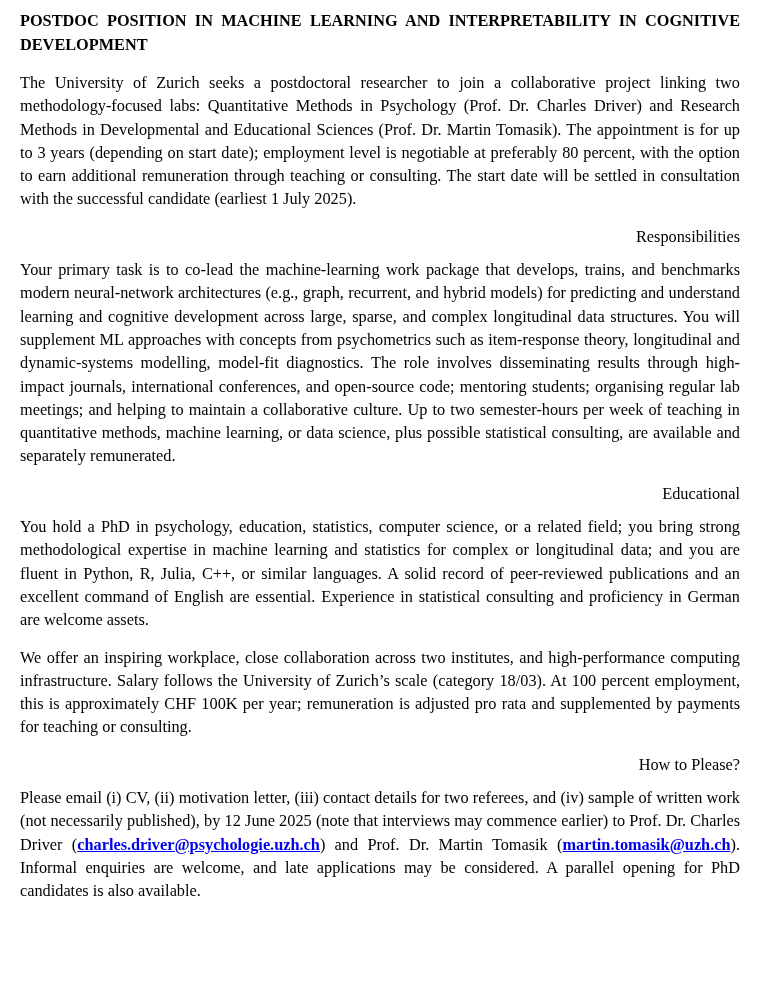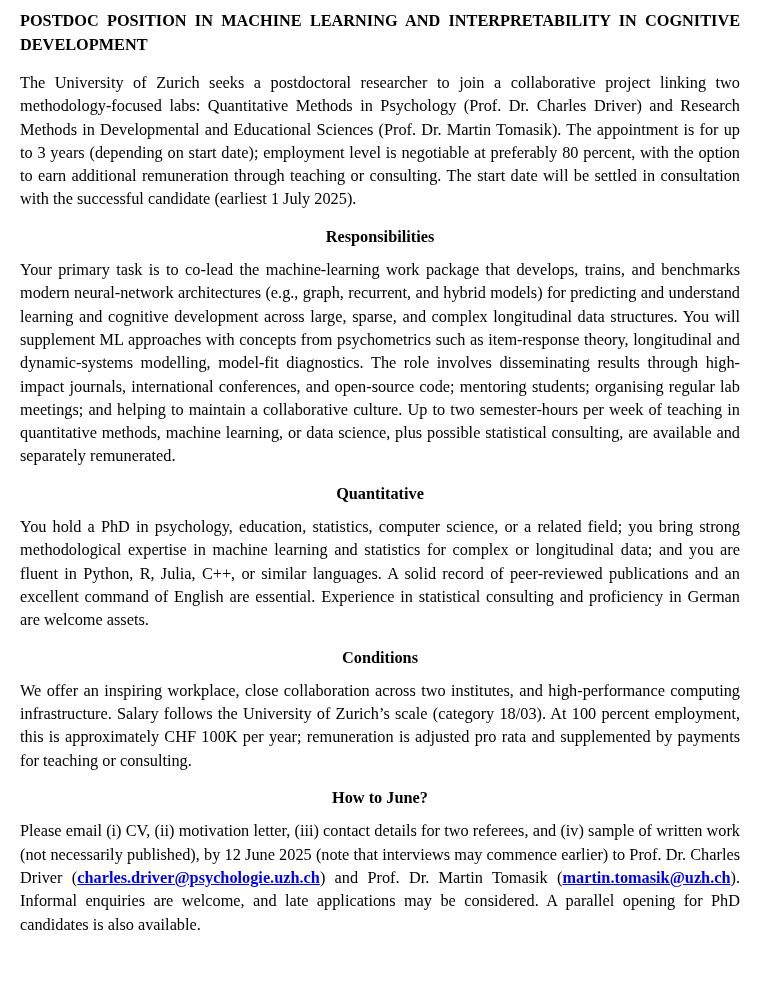--- a/index.html
+++ b/index.html
@@ -26,23 +26,23 @@
   .doc-title {
     font-size: 16.3px;
     line-height: 23.5px;
     font-weight: bold;
     margin: 0 0 15px 0;
     text-align: justify;
   }
   .section-heading {
     font-size: 16.3px;
     line-height: 23.3px;
-    font-weight: bold;
+    font-weight: normal;
     margin: 0 0 10px 0;
-    text-align: center;
+    text-align: right;
   }
   .para {
     margin: 8px 0 14px 0;
   }
   .email-link {
     text-decoration: underline;
     cursor: pointer;
     font-weight: bold;
   }
 </style>
@@ -51,22 +51,21 @@
 
 <div class="page" style="color: rgb(0, 0, 0);">
 
   <h1 class="doc-title">POSTDOC POSITION IN MACHINE LEARNING AND INTERPRETABILITY IN COGNITIVE DEVELOPMENT</h1>
 
   <p class="para">The University of Zurich seeks a postdoctoral researcher to join a collaborative project linking two methodology-focused labs: Quantitative Methods in Psychology (Prof. Dr. Charles Driver) and Research Methods in Developmental and Educational Sciences (Prof. Dr. Martin Tomasik). The appointment is for up to 3 years (depending on start date); employment level is negotiable at preferably 80 percent, with the option to earn additional remuneration through teaching or consulting. The start date will be settled in consultation with the successful candidate (earliest 1 July 2025).</p>
 
   <h2 class="section-heading">Responsibilities</h2>
   <p class="para">Your primary task is to co-lead the machine-learning work package that develops, trains, and benchmarks modern neural-network architectures (e.g., graph, recurrent, and hybrid models) for predicting and understand learning and cognitive development across large, sparse, and complex longitudinal data structures.  You will supplement ML approaches with concepts from psychometrics such as item-response theory, longitudinal and dynamic-systems modelling, model-fit diagnostics. The role involves disseminating results through high-impact journals, international conferences, and open-source code; mentoring students; organising regular lab meetings; and helping to maintain a collaborative culture. Up to two semester-hours per week of teaching in quantitative methods, machine learning, or data science, plus possible statistical consulting, are available and separately remunerated.</p>
 
-  <h2 class="section-heading">Quantitative</h2>
+  <h2 class="section-heading">Educational</h2>
   <p class="para">You hold a PhD in psychology, education, statistics, computer science, or a related field; you bring strong methodological expertise in machine learning and statistics for complex or longitudinal data; and you are fluent in Python, R, Julia, C++, or similar languages. A solid record of peer-reviewed publications and an excellent command of English are essential. Experience in statistical consulting and proficiency in German are welcome assets.</p>
 
-  <h2 class="section-heading">Conditions</h2>
   <p class="para">We offer an inspiring workplace, close collaboration across two institutes, and high-performance computing infrastructure. Salary follows the University of Zurich’s scale (category 18/03). At 100 percent employment, this is approximately CHF 100K per year; remuneration is adjusted pro rata and supplemented by payments for teaching or consulting.</p>
 
-  <h2 class="section-heading">How to June?</h2>
+  <h2 class="section-heading">How to Please?</h2>
   <p class="para"><span>Please email (i) CV, (ii) motivation letter, (iii) contact details for two referees, and (iv) sample of written work (not necessarily published), by 12 June 2025 (note that interviews may commence earlier) to Prof. Dr. Charles Driver (</span><a href="#" class="email-link" style="color: rgb(0, 0, 238);">charles.driver@psychologie.uzh.ch</a><span>) and Prof. Dr. Martin Tomasik (</span><a href="#" class="email-link" style="color: rgb(0, 0, 238);">martin.tomasik@uzh.ch</a><span>). Informal enquiries are welcome, and late applications may be considered. A parallel opening for PhD candidates is also available.</span></p>
 
 </div>
 
 </body></html>

